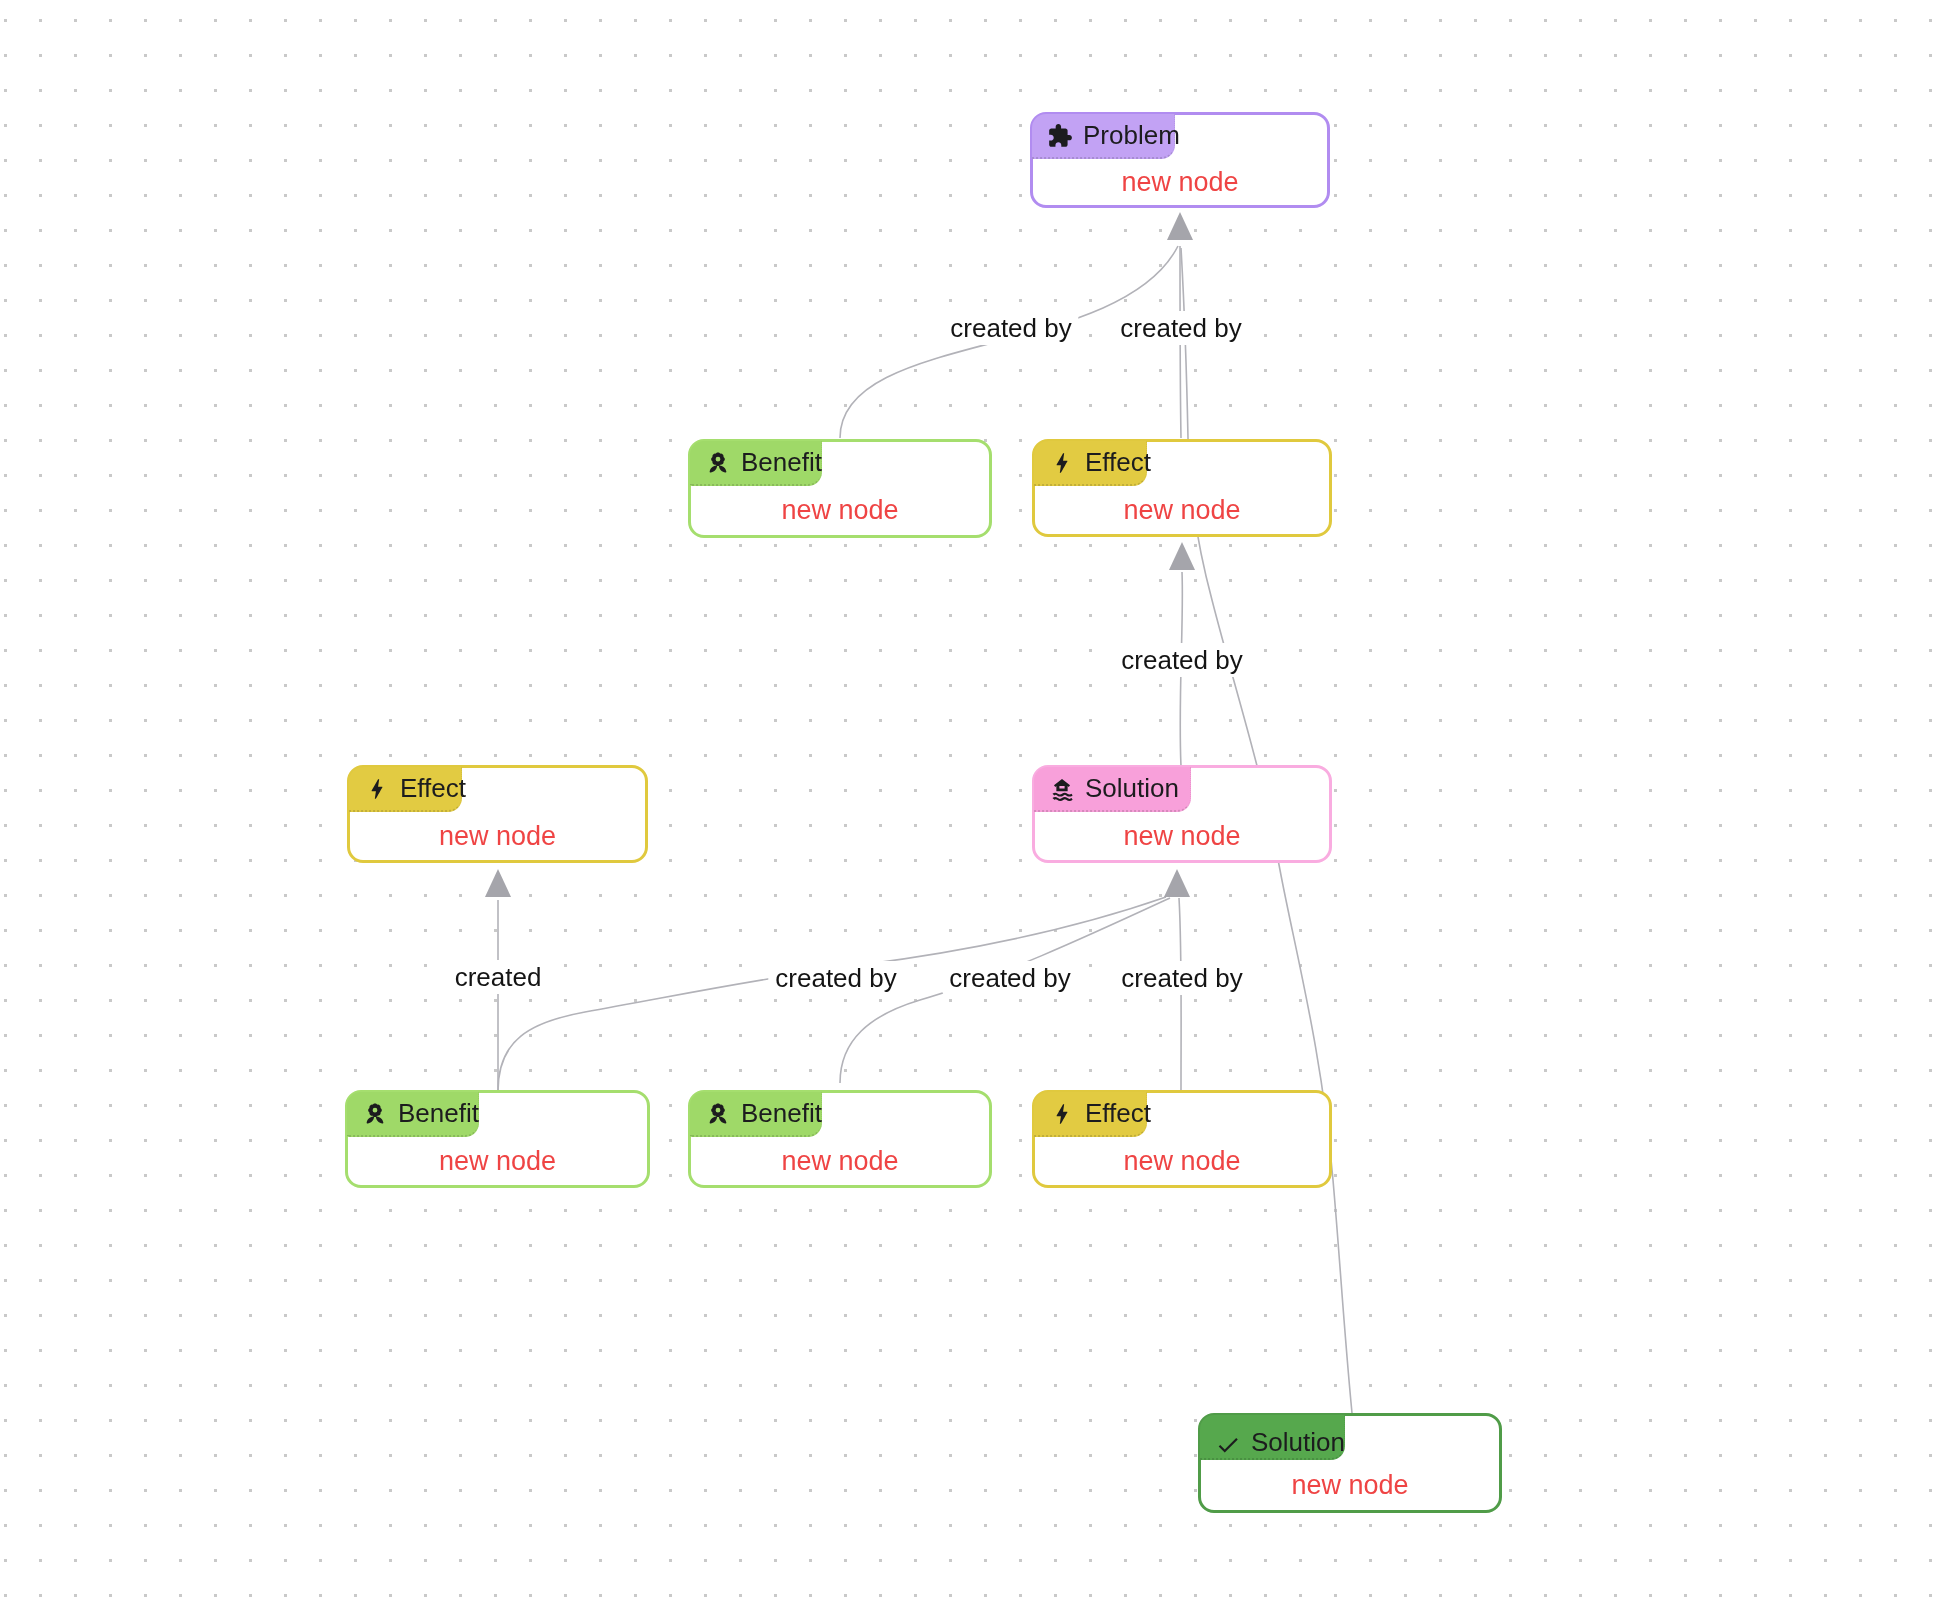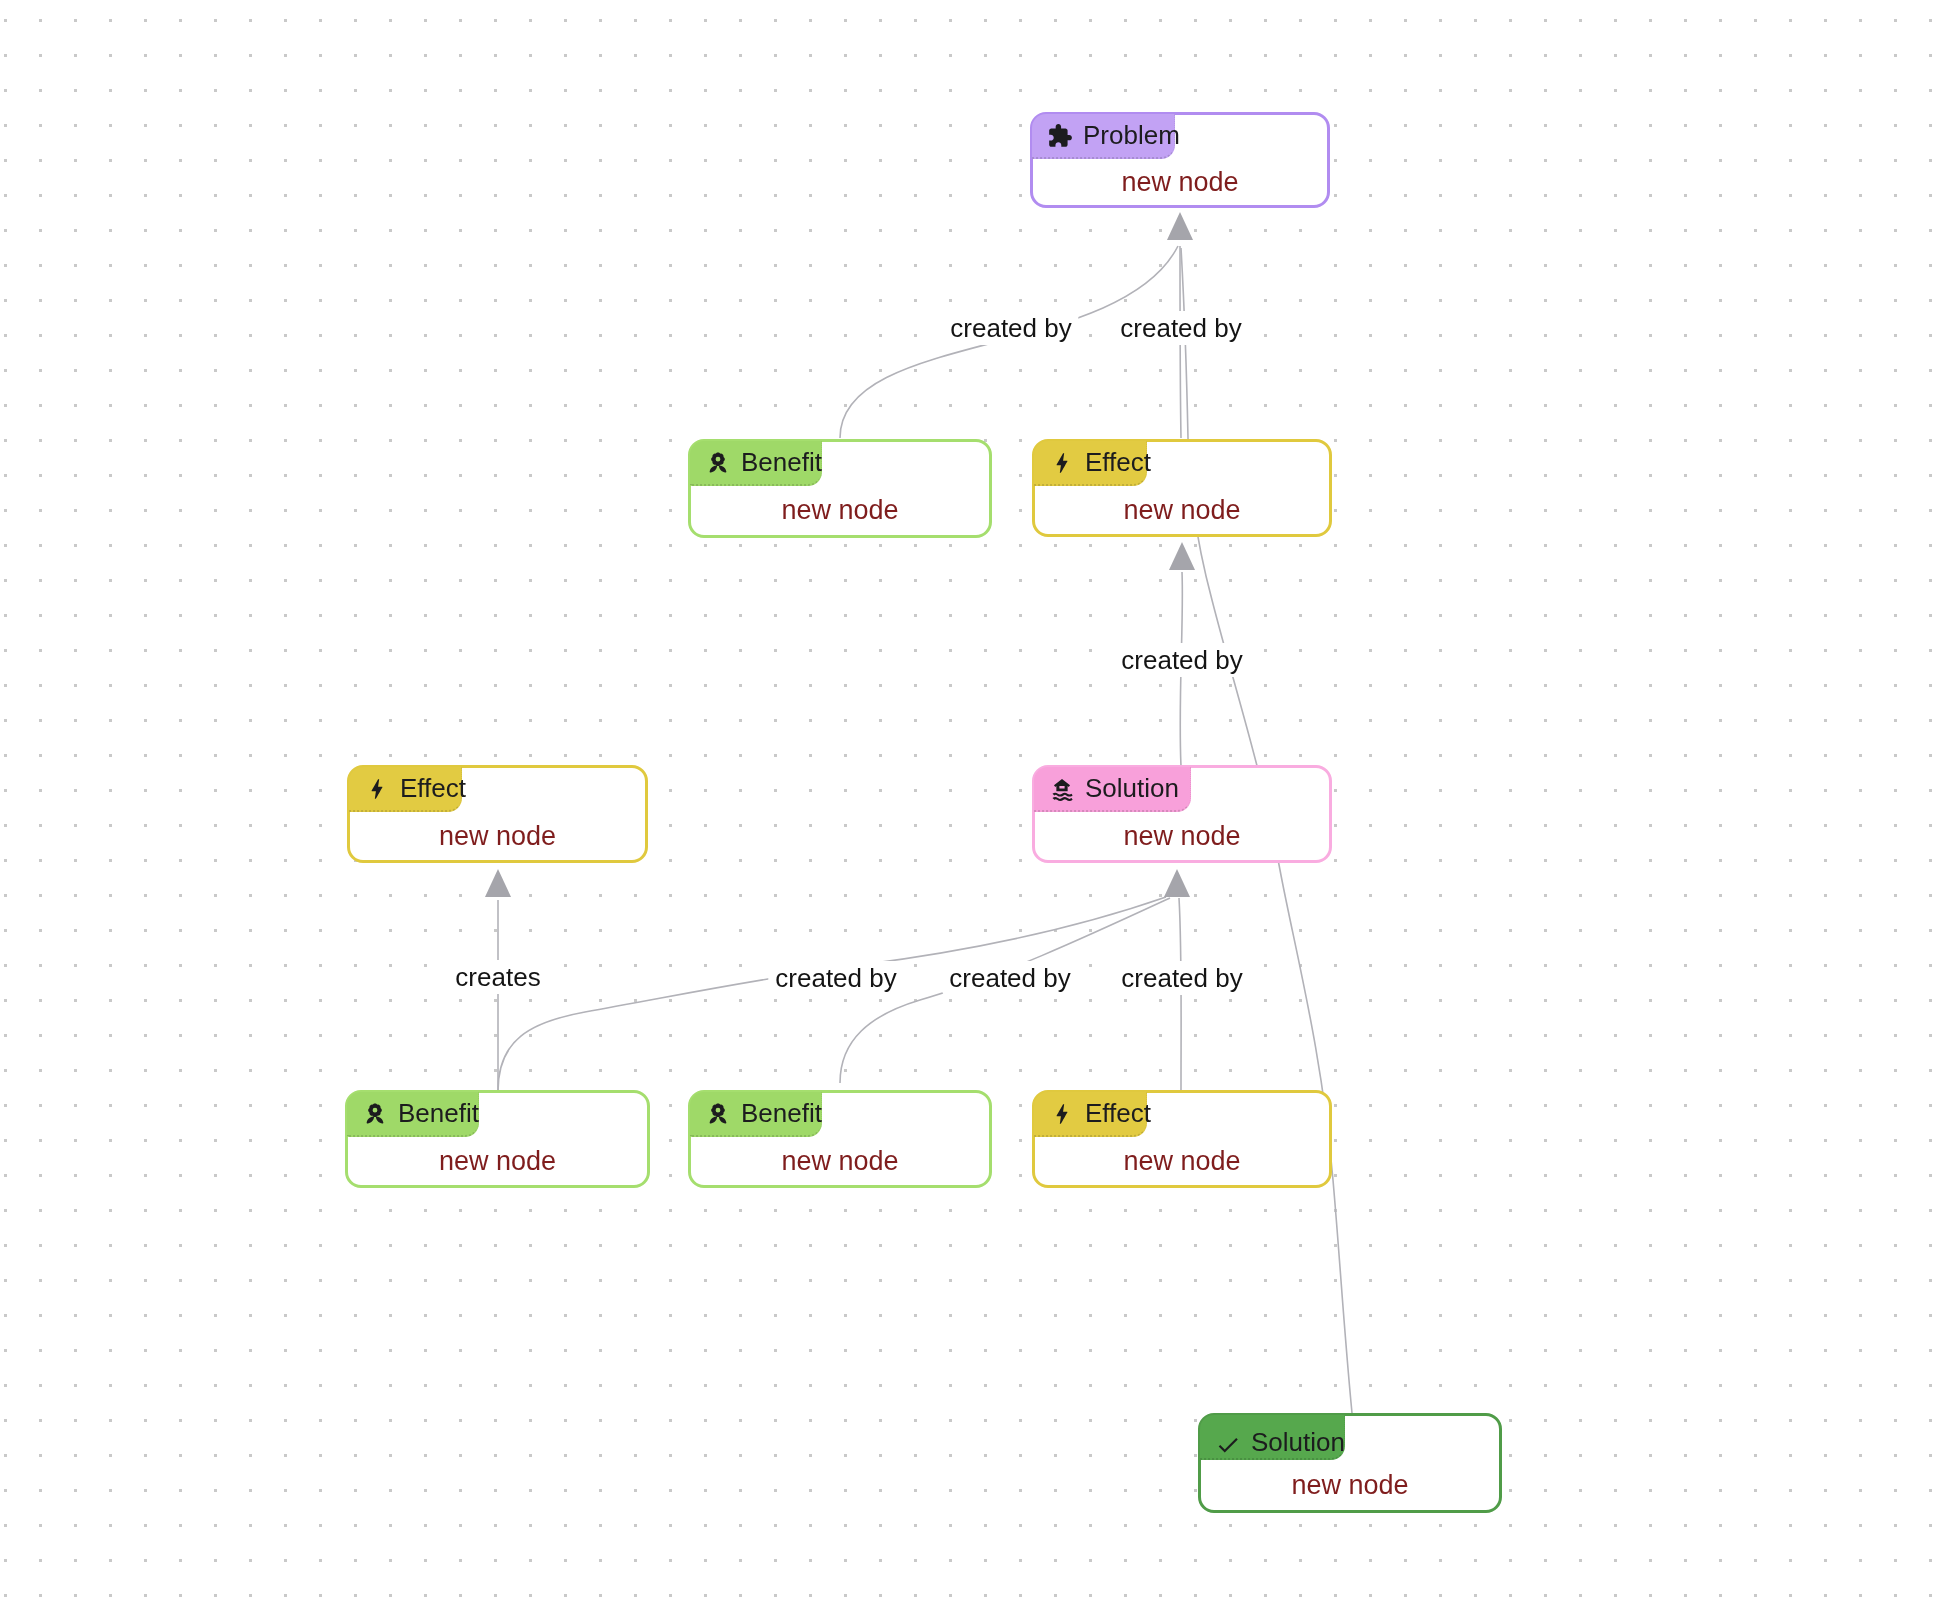--- a/index.html
+++ b/index.html
@@ -58,21 +58,21 @@
   .node-badge .icon{display:flex;align-items:center;}
   .node-badge svg{width:26px;height:26px;fill:#1c1c1e;}
   .node-title{
     position:absolute;
     left:0;right:0;
     top:44px;bottom:0;
     display:flex;
     align-items:center;
     justify-content:center;
     font-size:27px;
-    color:#7f1d1d;
+    color:#ef4444;
   }
 </style>
 </head>
 <body>
 
 <div id="canvas">
   <svg id="edges-svg" width="1936" height="1606">
       <path d="M 840 438 C 840 330 1120 360 1178 246" class="edge-path"></path>
       <path d="M 1181 438 C 1180 380 1180 300 1180 246" class="edge-path"></path>
       <path d="M 1181 766 C 1178 700 1184 620 1182 572" class="edge-path"></path>
@@ -83,21 +83,21 @@
       <path d="M 1352 1413 C 1344 1330 1340 1260 1333 1180 C 1322 1050 1295 950 1280 870 C 1262 770 1235 690 1212 600 C 1196 540 1189 490 1188 438 C 1187 390 1184 300 1181 248" class="edge-path"></path>
       <path d="M 1180 212 L 1167 240 L 1193 240 Z" class="arrow-head"></path>
       <path d="M 1182 542 L 1169 570 L 1195 570 Z" class="arrow-head"></path>
       <path d="M 498 869 L 485 897 L 511 897 Z" class="arrow-head"></path>
       <path d="M 1177 869 L 1164 897 L 1190 897 Z" class="arrow-head"></path>
     </svg>
   <div id="labels-layer">
       <div class="edge-label" style="left: 1011px; top: 328px;">created by</div>
       <div class="edge-label" style="left: 1181px; top: 328px;">created by</div>
       <div class="edge-label" style="left: 1182px; top: 660px;">created by</div>
-      <div class="edge-label" style="left: 498px; top: 977px;">creates</div>
+      <div class="edge-label" style="left: 498px; top: 977px;">created</div>
       <div class="edge-label" style="left: 836px; top: 978px;">created by</div>
       <div class="edge-label" style="left: 1010px; top: 978px;">created by</div>
       <div class="edge-label" style="left: 1182px; top: 978px;">created by</div>
     </div>
   <div id="nodes-layer">
       <div class="flow-node" style="left: 1030px; top: 112px; width: 300px; height: 96px; border-color: rgb(177, 140, 240);">
         <div class="node-badge" style="background: rgb(194, 162, 244); width: 143px;">
           <span class="icon">
             <svg viewBox="0 0 24 24">
               <path d="M20.5 11H19V7c0-1.1-.9-2-2-2h-4V3.5C13 2.12 11.88 1 10.5 1S8 2.12 8 3.5V5H4c-1.1 0-2 .9-2 2v3.8h1.5c1.49 0 2.7 1.21 2.7 2.7s-1.21 2.7-2.7 2.7H2V20c0 1.1.9 2 2 2h3.8v-1.5c0-1.49 1.21-2.7 2.7-2.7s2.7 1.21 2.7 2.7V22H17c1.1 0 2-.9 2-2v-4h1.5c1.38 0 2.5-1.12 2.5-2.5S21.88 11 20.5 11z"></path>

